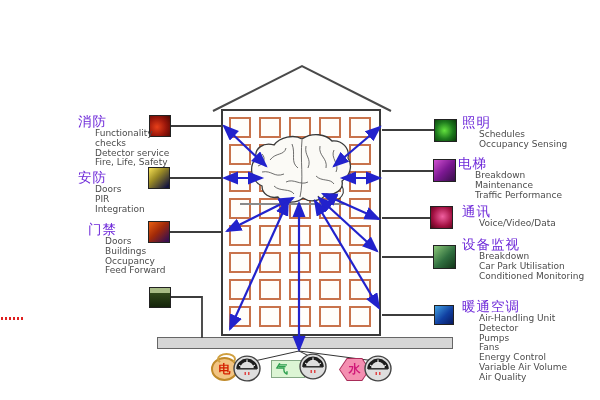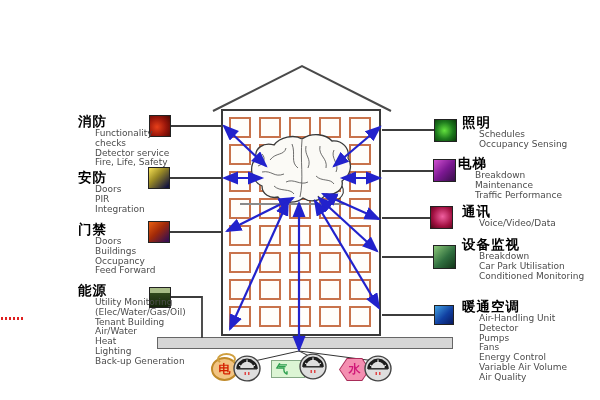--- a/index.html
+++ b/index.html
@@ -30,24 +30,24 @@
   .i-ele{left:433px;top:159px;width:23px;height:23px;
           background:linear-gradient(135deg,#d050d0,#7c1892 50%,#360f49);}
   .i-com{left:430px;top:206px;width:23px;height:23px;
           background:radial-gradient(circle at 55% 45%,#f060a0,#a21041 60%,#4e0817);}
   .i-equ{left:433px;top:245px;width:23px;height:24px;
           background:linear-gradient(135deg,#8cc878,#2f6e3f 55%,#123618);}
   .i-hva{left:434px;top:305px;width:20px;height:20px;
           background:linear-gradient(135deg,#42a2e2,#1140a2 55%,#081a60);}
   
   .sec{position:absolute;white-space:nowrap;}
-  .sec .hd{font-size:13.5px;font-weight:bold;color:#000000;line-height:16px;letter-spacing:1px;}
+  .sec .hd{font-size:13.5px;font-weight:normal;color:#6d28d9;line-height:16px;letter-spacing:1px;}
   .sec .it{font-size:9px;color:#4c4c4c;line-height:9.8px;padding-left:17px;}
   .s-fire{left:78px;top:113px;} .s-sec{left:78px;top:169px;}
-  .s-acc{left:78px;top:221px;}  .s-ene{left:78px;top:282px;}
+  .s-acc{left:88px;top:221px;}  .s-ene{left:78px;top:282px;}
   .s-lig{left:462px;top:114px;} .s-ele{left:438px;top:155px;margin-left:20px;}
   .s-com{left:462px;top:203px;} .s-equ{left:462px;top:236px;}
   .s-hva{left:462px;top:298px;}
   .sp-underline{position:absolute;left:1px;top:317px;width:23px;height:3px;
      background:repeating-linear-gradient(90deg,#e02020 0 2px,transparent 2px 4px);}
   
   .meter{position:absolute;display:flex;align-items:center;justify-content:center;
          font-weight:bold;box-sizing:border-box;}
   .m-elec{left:211px;top:357px;width:27px;height:24px;border-radius:50%;
           background:#f2c483;border:2px solid #c08a2a;color:#d42000;font-size:12px;}
@@ -200,30 +200,20 @@
     <div class="it">PIR</div>
     <div class="it">Integration</div>
   </div>
   <div class="sec s-acc">
     <div class="hd">门禁</div>
     <div class="it">Doors</div>
     <div class="it">Buildings</div>
     <div class="it">Occupancy</div>
     <div class="it">Feed Forward</div>
   </div>
-  <div class="sec s-ene">
-    <div class="hd">能源</div>
-    <div class="it">Utility Monitoring</div>
-    <div class="it">(Elec/Water/Gas/Oil)</div>
-    <div class="it">Tenant Building</div>
-    <div class="it">Air/Water</div>
-    <div class="it">Heat</div>
-    <div class="it">Lighting</div>
-    <div class="it">Back-up Generation</div>
-  </div>
   <span class="sp-underline"></span>
 
   <div class="sec s-lig">
     <div class="hd">照明</div>
     <div class="it">Schedules</div>
     <div class="it">Occupancy Sensing</div>
   </div>
   <div class="sec s-ele">
     <div class="hd">电梯</div>
     <div class="it">Breakdown</div>

